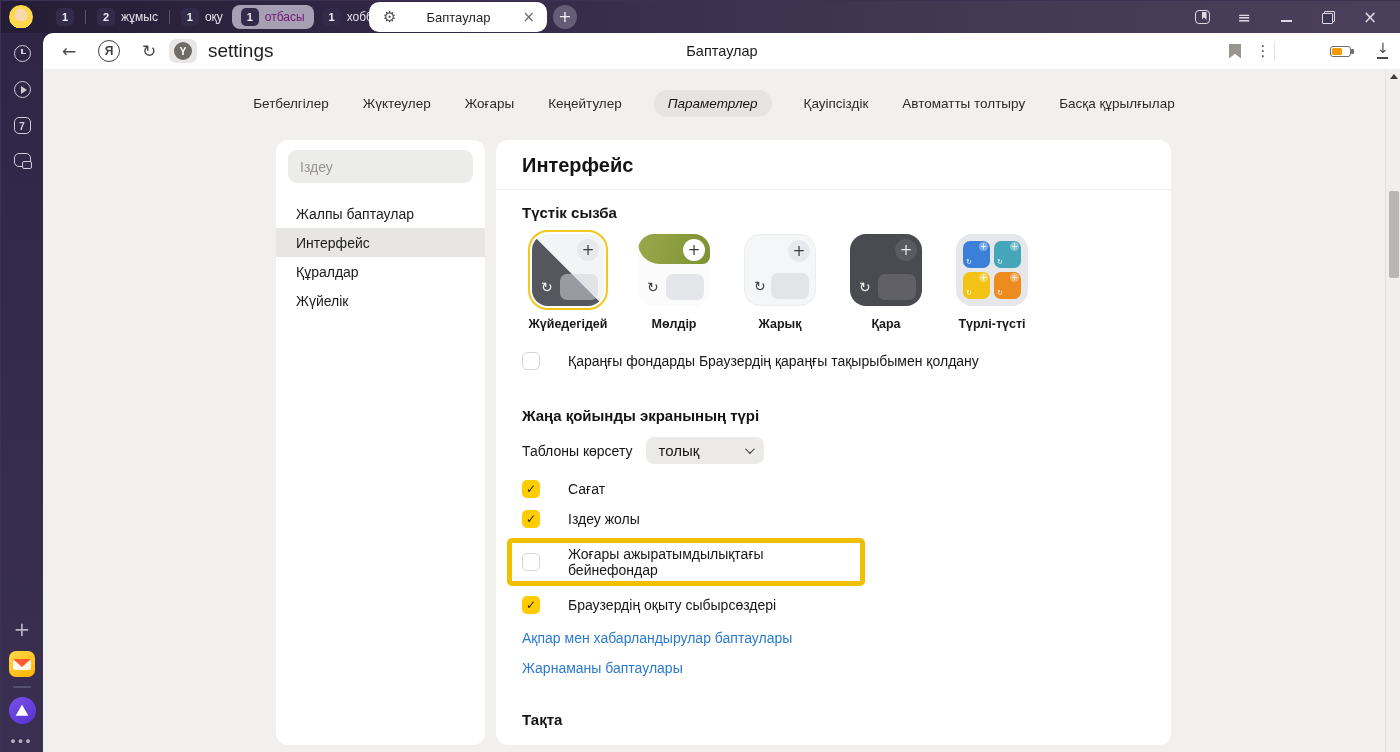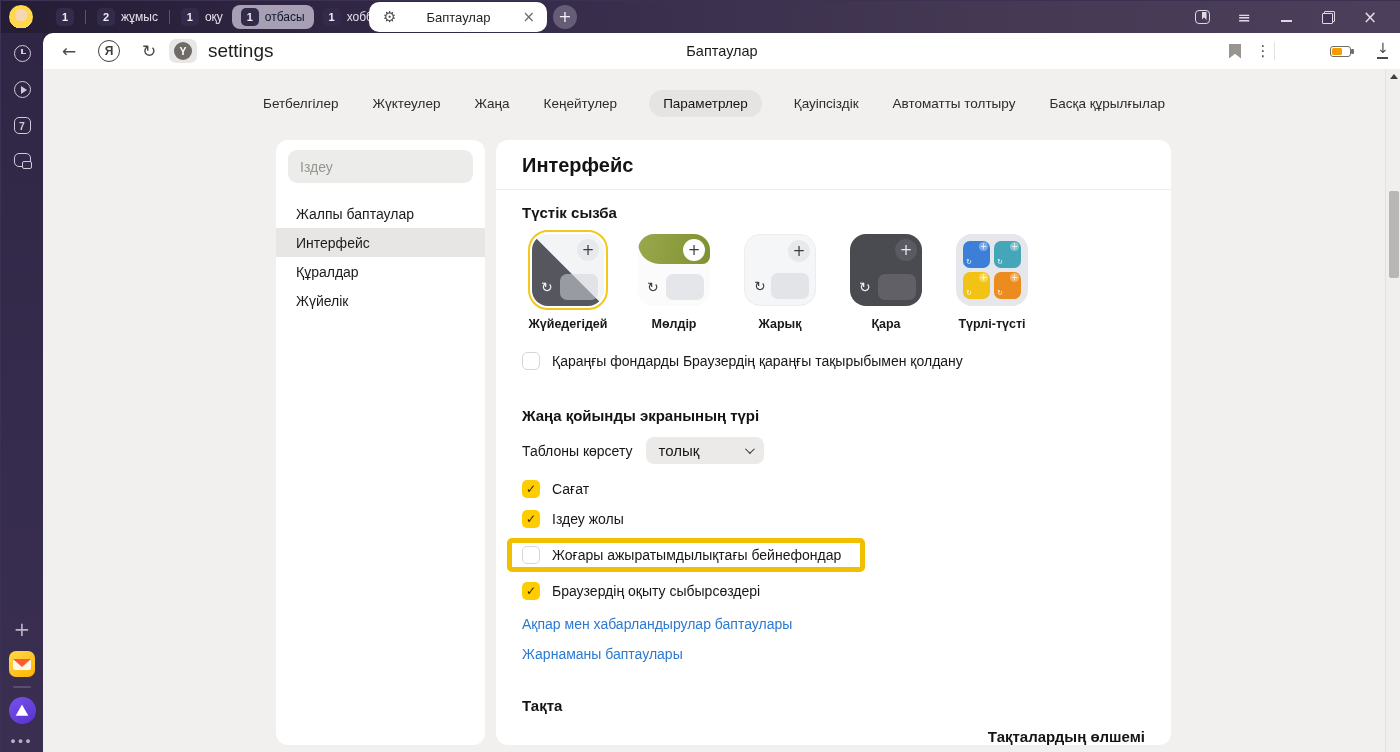--- a/index.html
+++ b/index.html
@@ -14,21 +14,21 @@
     background:linear-gradient(90deg,#251c35 0%,#352b4a 35%,#443853 70%,#4b3f5b 100%); }
   .avatar { position:absolute; left:7px; top:3px; width:26px; height:26px; border-radius:50%;
     background:radial-gradient(circle at 50% 42%,#f6d7b0 0 34%,#ffd84d 35% 72%,#2e2742 73%);
     border:1px solid #1d1730; }
   .groups { position:absolute; left:46px; top:0; height:32px; display:flex; align-items:center; }
   .grp { display:flex; align-items:center; gap:6px; padding:3px 9px; border-radius:8px; height:24px; }
   .grp .cnt { width:18px; height:18px; border-radius:5px; background:#332b4a; color:#efedf4;
     font-size:11px; font-weight:700; display:flex; align-items:center; justify-content:center; }
   .grp .glabel { color:#e4e1ea; font-size:12px; }
   .grp.active { background:#a79fb4; }
-  .grp.active .glabel { color:#0f172a; }
+  .grp.active .glabel { color:#701a75; }
   .gsep { width:1px; height:14px; background:#5b5272; margin:0 2px; }
   .chev-sm { width:7px; height:7px; border-right:1.6px solid #cfcbd8; border-bottom:1.6px solid #cfcbd8;
     transform:rotate(45deg) translateY(-2px); margin-left:4px; }
   .browser-tab { position:absolute; left:368px; top:1px; width:178px; height:30px; background:#ffffff;
     border-radius:10px; display:flex; align-items:center; padding:0 10px; }
   .browser-tab .gear { color:#525252; font-size:15px; margin-left:4px; }
   .browser-tab .tlabel { flex:1; text-align:center; font-size:13px; color:#1f1f1f; }
   .browser-tab .tclose { color:#6e6e6e; font-size:15px; padding:0 2px; }
   .newtab-btn { position:absolute; left:552px; top:4px; width:24px; height:24px; border-radius:50%;
     background:rgba(223,218,233,.28); color:#f2f0f6; font-size:16px; display:flex; align-items:center;
@@ -104,21 +104,21 @@
   .ic-dl { display:flex; flex-direction:column; align-items:center; }
   .ic-dl .arr { font-size:14px; color:#4a4a4a; line-height:.85; }
   .ic-dl .bar { width:11px; height:1.8px; background:#4a4a4a; margin-top:1.5px; }
 
   
   #content { position:absolute; left:42px; top:68px; width:1358px; height:684px; background:#f1f0ee; }
 
   .nav-tabs { position:absolute; left:0; top:21px; width:1342px; display:flex; justify-content:center;
     gap:30px; align-items:center; }
   .nav-tab { font-size:13.5px; color:#2b2b2b; padding:6px 2px; white-space:nowrap; }
-  .nav-tab.active { background:#e6e4e2; border-radius:15px; padding:6px 14px; color:#141414; }
+  .nav-tab.active { background:#e6e4e2; border-radius:15px; padding:6px 14px; color:#141414;font-style:italic; }
 
   
   #side-card { position:absolute; left:233px; top:71px; width:209px; bottom:8px; background:#ffffff;
     border-radius:12px; }
   .search-wrap { margin:10px 12px 0 12px; }
   .search-input { width:100%; height:33px; background:#ececeb; border:none; border-radius:9px;
     padding:0 12px; font-size:14px; color:#1c1c1c; outline:none; font-family:inherit; }
   .search-input::placeholder { color:#98958f; }
   .side-list { margin-top:16px; }
   .side-item { height:29px; display:flex; align-items:center; padding-left:20px; font-size:14px; color:#1b1b1b; }
@@ -157,21 +157,21 @@
     justify-content:center; }
   .mini { width:27px; height:27px; border-radius:7px; position:relative; }
   .mini::after { content:"+"; position:absolute; right:2px; top:1px; font-size:8px; color:#ffffff;
     background:rgba(255,255,255,.35); width:9px; height:9px; border-radius:50%; line-height:9px; text-align:center; }
   .mini::before { content:"↻"; position:absolute; left:3px; bottom:2px; font-size:7px; color:#ffffff;
     font-family:"DejaVu Sans",sans-serif; }
   .m-blue { background:#3b7fd9; } .m-teal { background:#44a6b8; }
   .m-yellow { background:#f2c215; } .m-orange { background:#ec8b1e; }
   .theme-lbl { margin-top:11px; font-size:12.5px; font-weight:600; color:#191919; white-space:nowrap; }
 
-  .check-row { display:flex; align-items:center; gap:12px; }
+  .check-row { display:flex; align-items:center; gap:28px; }
   .cbox { width:18px; height:18px; border-radius:5px; flex:0 0 auto; display:flex; align-items:center;
     justify-content:center; }
   .cbox.off { background:#ffffff; border:1.5px solid #d8d6d3; }
   .cbox.on { background:#ffcc00; color:#2d2508; font-size:12px; font-weight:700; }
   .check-lbl { font-size:14px; color:#171717; }
   .row-darkbg { margin-top:21px; }
 
   .h-newtab { margin-top:37px; }
   .tablo-row { margin-top:13px; display:flex; align-items:center; gap:14px; }
   .tablo-lbl { font-size:14px; color:#171717; }
@@ -306,21 +306,21 @@
           <span class="bar"></span>
         </span>
     </div>
   </div>
 
   <div id="content">
 
     <div class="nav-tabs">
       <span class="nav-tab">Бетбелгілер</span>
       <span class="nav-tab">Жүктеулер</span>
-      <span class="nav-tab">Жаңа</span>
+      <span class="nav-tab">Жоғары</span>
       <span class="nav-tab">Кеңейтулер</span>
       <span class="nav-tab active">Параметрлер</span>
       <span class="nav-tab">Қауіпсіздік</span>
       <span class="nav-tab">Автоматты толтыру</span>
       <span class="nav-tab">Басқа құрылғылар</span>
     </div>
 
     <div id="side-card">
       <div class="search-wrap">
         <input class="search-input" placeholder="Іздеу" style="">

